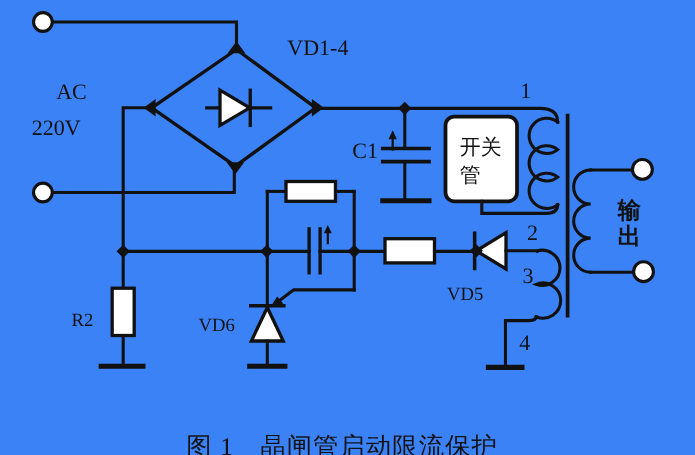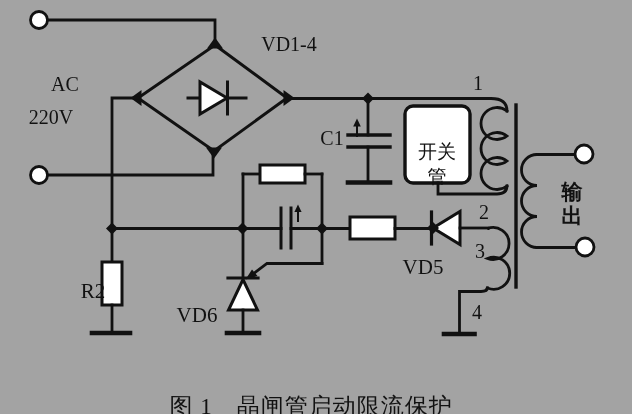--- a/index.html
+++ b/index.html
@@ -1,31 +1,31 @@
 <!DOCTYPE html>
 <html><head>
 <meta charset="utf-8">
 <style>
   html,body{margin:0;padding:0;background:#fff;}
   .stage{
-    position:relative;width:632px;height:414px;background:#a3a3a3;
+    position:relative;width:632px;height:414px;background:#3b82f6;
     font-family:"Liberation Serif", serif;color:#111;overflow:hidden;
   }
   .stage svg{position:absolute;left:0;top:0;}
   .lbl{
     position:absolute;transform:translate(-50%,-50%);
     white-space:nowrap;color:#111;line-height:1;
     font-family:"Liberation Serif", serif;
   }
   .serif20{font-size:20px;}
-  .serif21{font-size:21px;}
+  .serif21{font-size:17px;}
   .boxtext{
     position:absolute;transform:translate(-50%,-50%);
-    text-align:center;font-size:19px;line-height:25px;
-    font-family:"Liberation Sans", sans-serif;color:#111;margin-top:17px;
+    text-align:left;font-size:19px;line-height:25px;
+    font-family:"Liberation Sans", sans-serif;color:#111;
   }
   .outtext{
     position:absolute;transform:translate(-50%,-50%);
     text-align:center;font-size:21px;line-height:24px;font-weight:600;
     font-family:"Liberation Sans", sans-serif;color:#111;
   }
   .caption{
     position:absolute;transform:translate(-50%,-50%);
     font-size:23px;letter-spacing:1px;
     font-family:"Liberation Serif", serif;color:#111;
@@ -148,22 +148,22 @@
         <path d="M322,222.5 l6,6 -6,6 -6,-6 z"></path>
         <path d="M433,222 l6,6 -6,6 -6,-6 z"></path>
       </g>
     </g>
   </svg>
 
   <div class="lbl serif20" style="left:289px;top:44px;">VD1-4</div>
   <div class="lbl serif20" style="left:65px;top:84px;">AC</div>
   <div class="lbl serif20" style="left:51px;top:117px;">220V</div>
   <div class="lbl serif20" style="left:332px;top:138px;">C1</div>
-  <div class="lbl serif21" style="left:93px;top:291px;">R2</div>
-  <div class="lbl serif21" style="left:197px;top:295px;margin-top:20px;">VD6</div>
+  <div class="lbl serif21" style="left:75px;top:291px;">R2</div>
+  <div class="lbl serif21" style="left:197px;top:295px;">VD6</div>
   <div class="lbl serif21" style="left:423px;top:267px;">VD5</div>
 
   <div class="lbl serif20" style="left:478px;top:83px;">1</div>
   <div class="lbl serif20" style="left:484px;top:212px;">2</div>
   <div class="lbl serif20" style="left:480px;top:251px;">3</div>
   <div class="lbl serif20" style="left:477px;top:312px;">4</div>
 
   <div class="boxtext" style="left:437px;top:147px;">
     <div>开关</div>
     <div>管</div>

